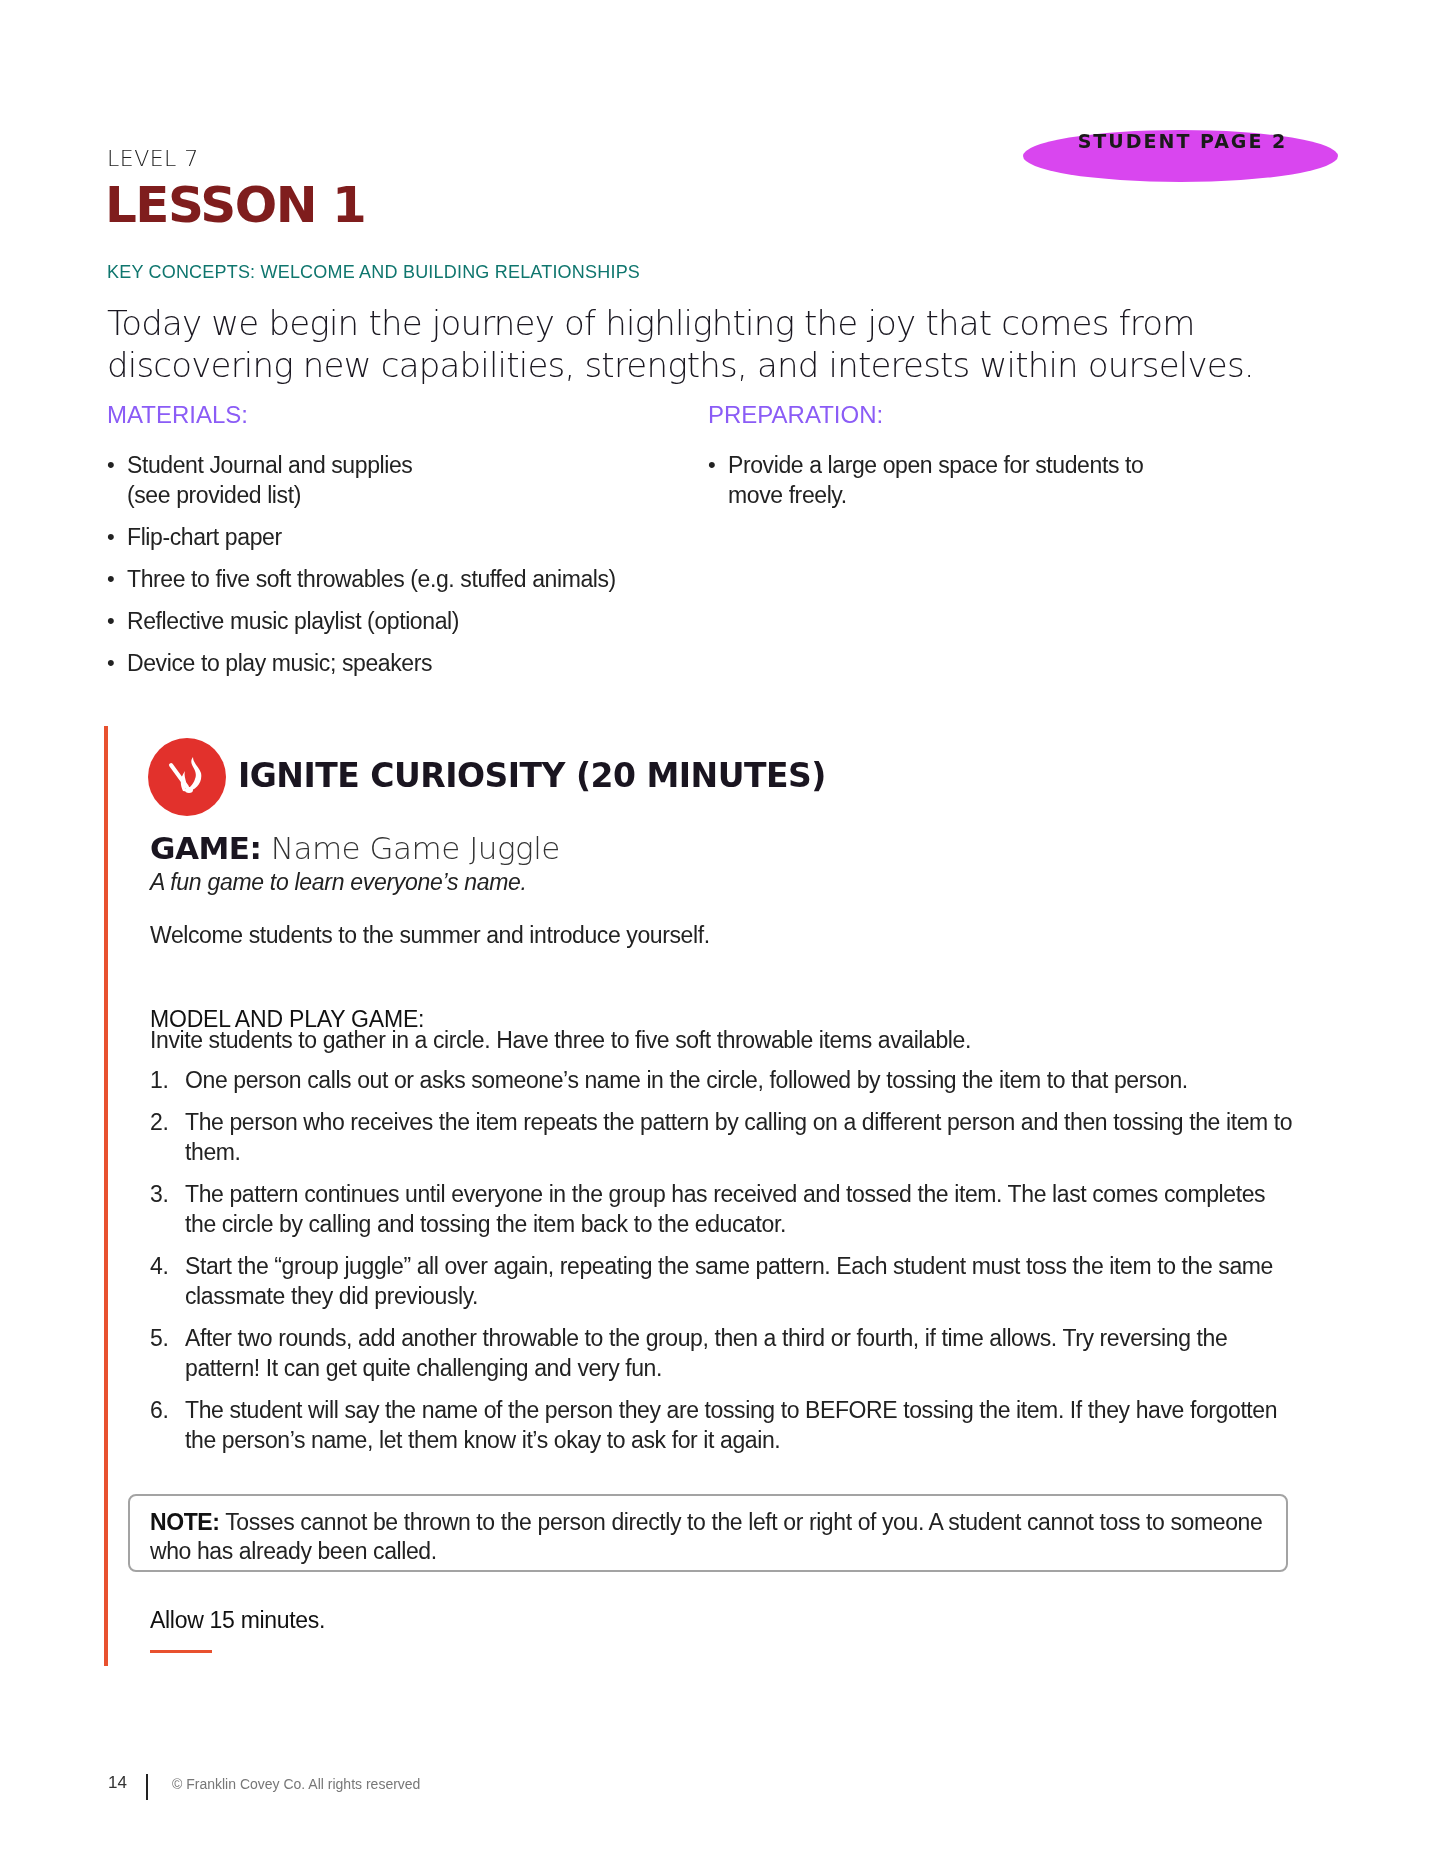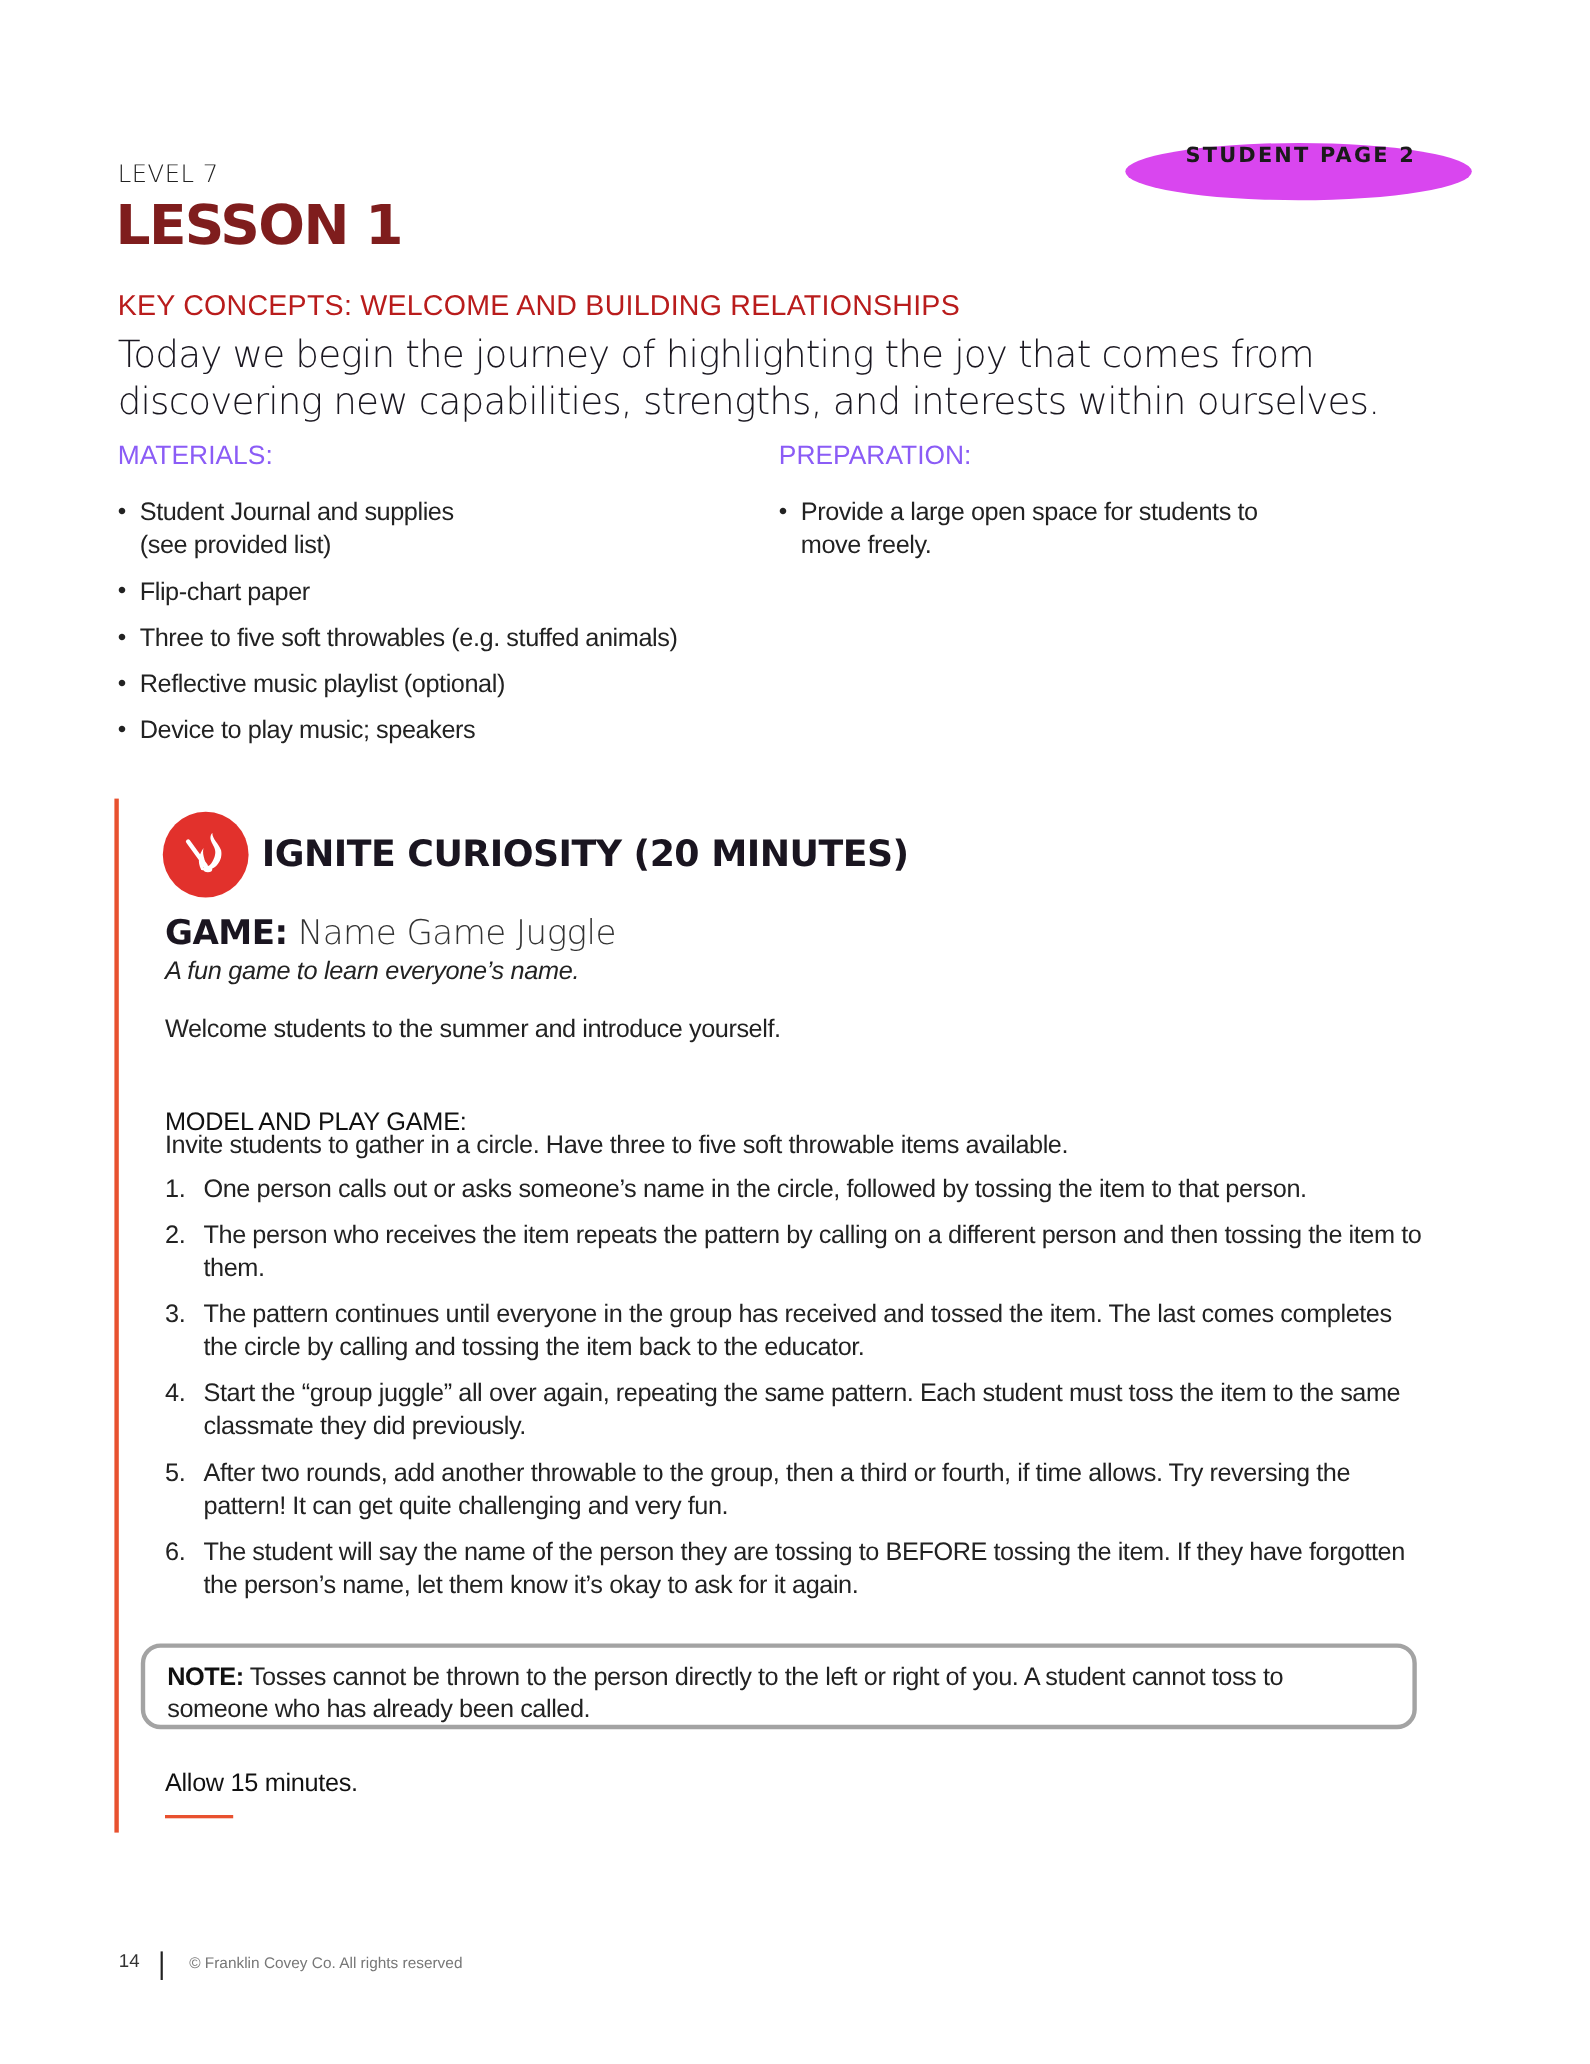--- a/index.html
+++ b/index.html
@@ -5,21 +5,21 @@
   html, body { margin: 0; padding: 0; background: #ffffff; }
   body { width: 1445px; height: 1876px; position: relative; overflow: hidden; color: #1d1a1f; font-family: "Liberation Sans", sans-serif; }
   .abs { position: absolute; }
 
   .level { left: 107px; top: 146px; font-size: 22px; letter-spacing: 0.5px; color: #222; font-family: "DejaVu Sans", sans-serif; font-weight: 300; }
   .lesson { left: 105px; top: 176px; font-size: 50px; font-weight: 900; letter-spacing: -1.5px; color: #7f1d1d; font-family: "DejaVu Sans", sans-serif; }
 
   .badge { left: 1023px; top: 130px; width: 315px; height: 52px; background: #d946ef; border-radius: 50% / 50%; display: flex; justify-content: center; }
   .badge span { font-family: "DejaVu Sans", sans-serif; font-weight: 700; font-size: 19px; letter-spacing: 2px; color: #1a1a1a; padding-left: 4px; }
 
-  .key { left: 107px; top: 262px; font-size: 26px; letter-spacing: 0.2px; color: #b91c1c; }
+  .key { left: 107px; top: 262px; font-size: 18px; letter-spacing: 0.2px; color: #0f766e; }
   .intro { left: 107px; top: 302px; width: 1220px; font-size: 34px; line-height: 42px; color: #1a1720; font-family: "DejaVu Sans", sans-serif; letter-spacing: -0.8px; font-weight: 300; }
 
   .col-h { font-size: 24px; color: #8b5cf6; }
   .mat-h { left: 107px; top: 401px; }
   .prep-h { left: 708px; top: 401px; }
 
   ul.blist { list-style: none; margin: 0; padding: 0; }
   ul.blist li { position: relative; padding-left: 20px; font-size: 23px; line-height: 30px; color: #222; letter-spacing: -0.4px; margin-bottom: 12px; }
   ul.blist li::before { content: "\2022"; position: absolute; left: 0; top: 0; font-size: 22px; color: #222; }
   .mat-list { left: 107px; top: 450px; width: 580px; }
@@ -36,21 +36,21 @@
   .game-sub { left: 150px; top: 869px; font-size: 23px; font-style: italic; color: #222; letter-spacing: -0.3px; }
 
   .welcome { left: 150px; top: 922px; font-size: 23px; color: #222; letter-spacing: -0.4px; }
   .model-h { left: 150px; top: 1006px; font-size: 23px; color: #111; letter-spacing: -0.2px; }
   .invite { left: 150px; top: 1027px; font-size: 23px; color: #222; letter-spacing: -0.4px; }
 
   ol.steps { left: 150px; top: 1065px; width: 1145px; margin: 0; padding: 0; list-style: none; }
   ol.steps li { position: relative; padding-left: 35px; font-size: 23px; line-height: 30px; color: #222; letter-spacing: -0.4px; margin-bottom: 12px; }
   ol.steps li .num { position: absolute; left: 0; top: 0; }
 
-  .note { left: 128px; top: 1494px; width: 1160px; height: 78px; border: 4px solid #a3a3a3; border-radius: 18px; padding: 12px 20px 0 20px; box-sizing: border-box; font-size: 23px; line-height: 29px; color: #222; letter-spacing: -0.4px; }
+  .note { left: 128px; top: 1494px; width: 1160px; height: 78px; border: 2px solid #a3a3a3; border-radius: 8px; padding: 12px 20px 0 20px; box-sizing: border-box; font-size: 23px; line-height: 29px; color: #222; letter-spacing: -0.4px; }
   .note b { font-weight: 700; color: #111; }
 
   .allow { left: 150px; top: 1607px; font-size: 23px; color: #111; letter-spacing: -0.3px; }
   .allow-rule { left: 150px; top: 1650px; width: 62px; height: 3px; background: #e8512f; }
 
   .pnum { left: 108px; top: 1773px; font-size: 17px; color: #333; }
   .fdiv { left: 146px; top: 1774px; width: 2px; height: 26px; background: #222; }
   .copy { left: 172px; top: 1776px; font-size: 14px; color: #777; }
 </style>
 </head>

